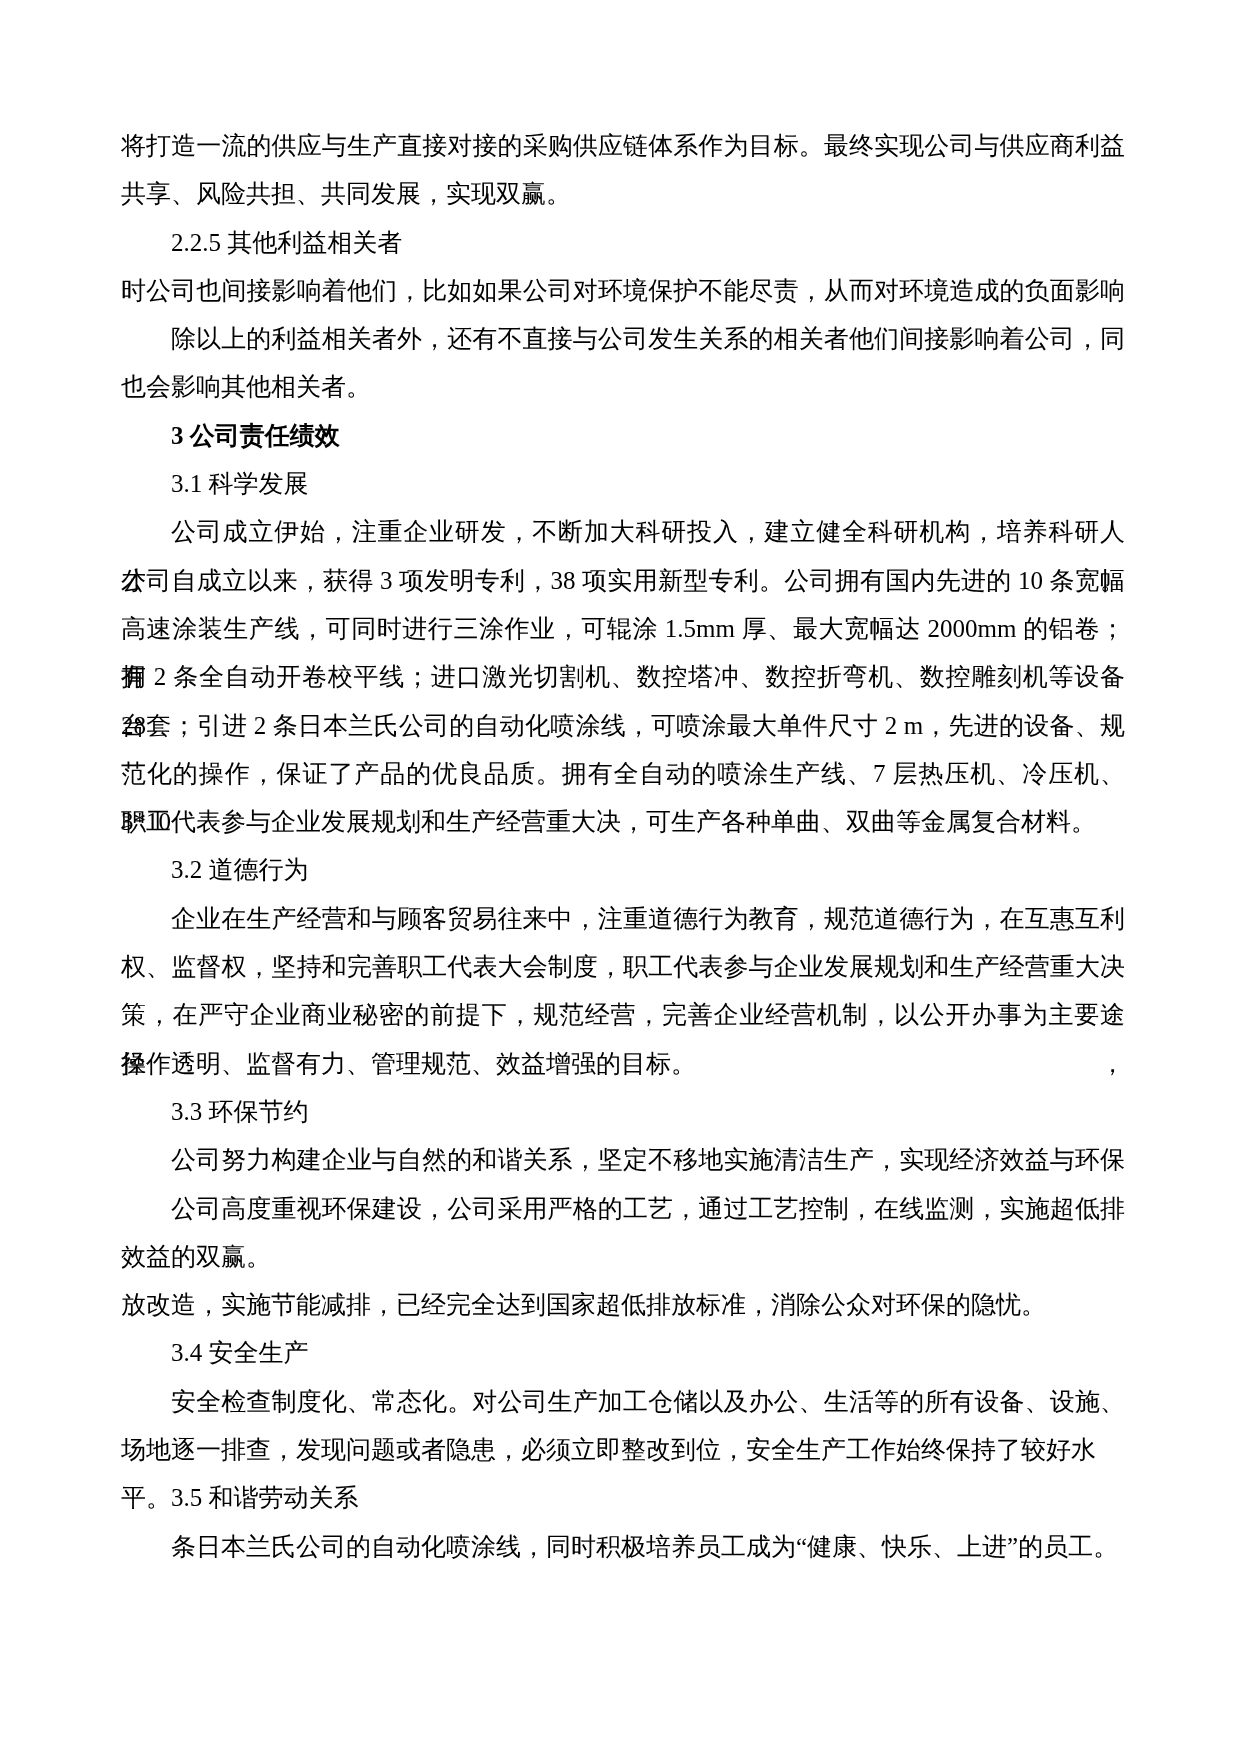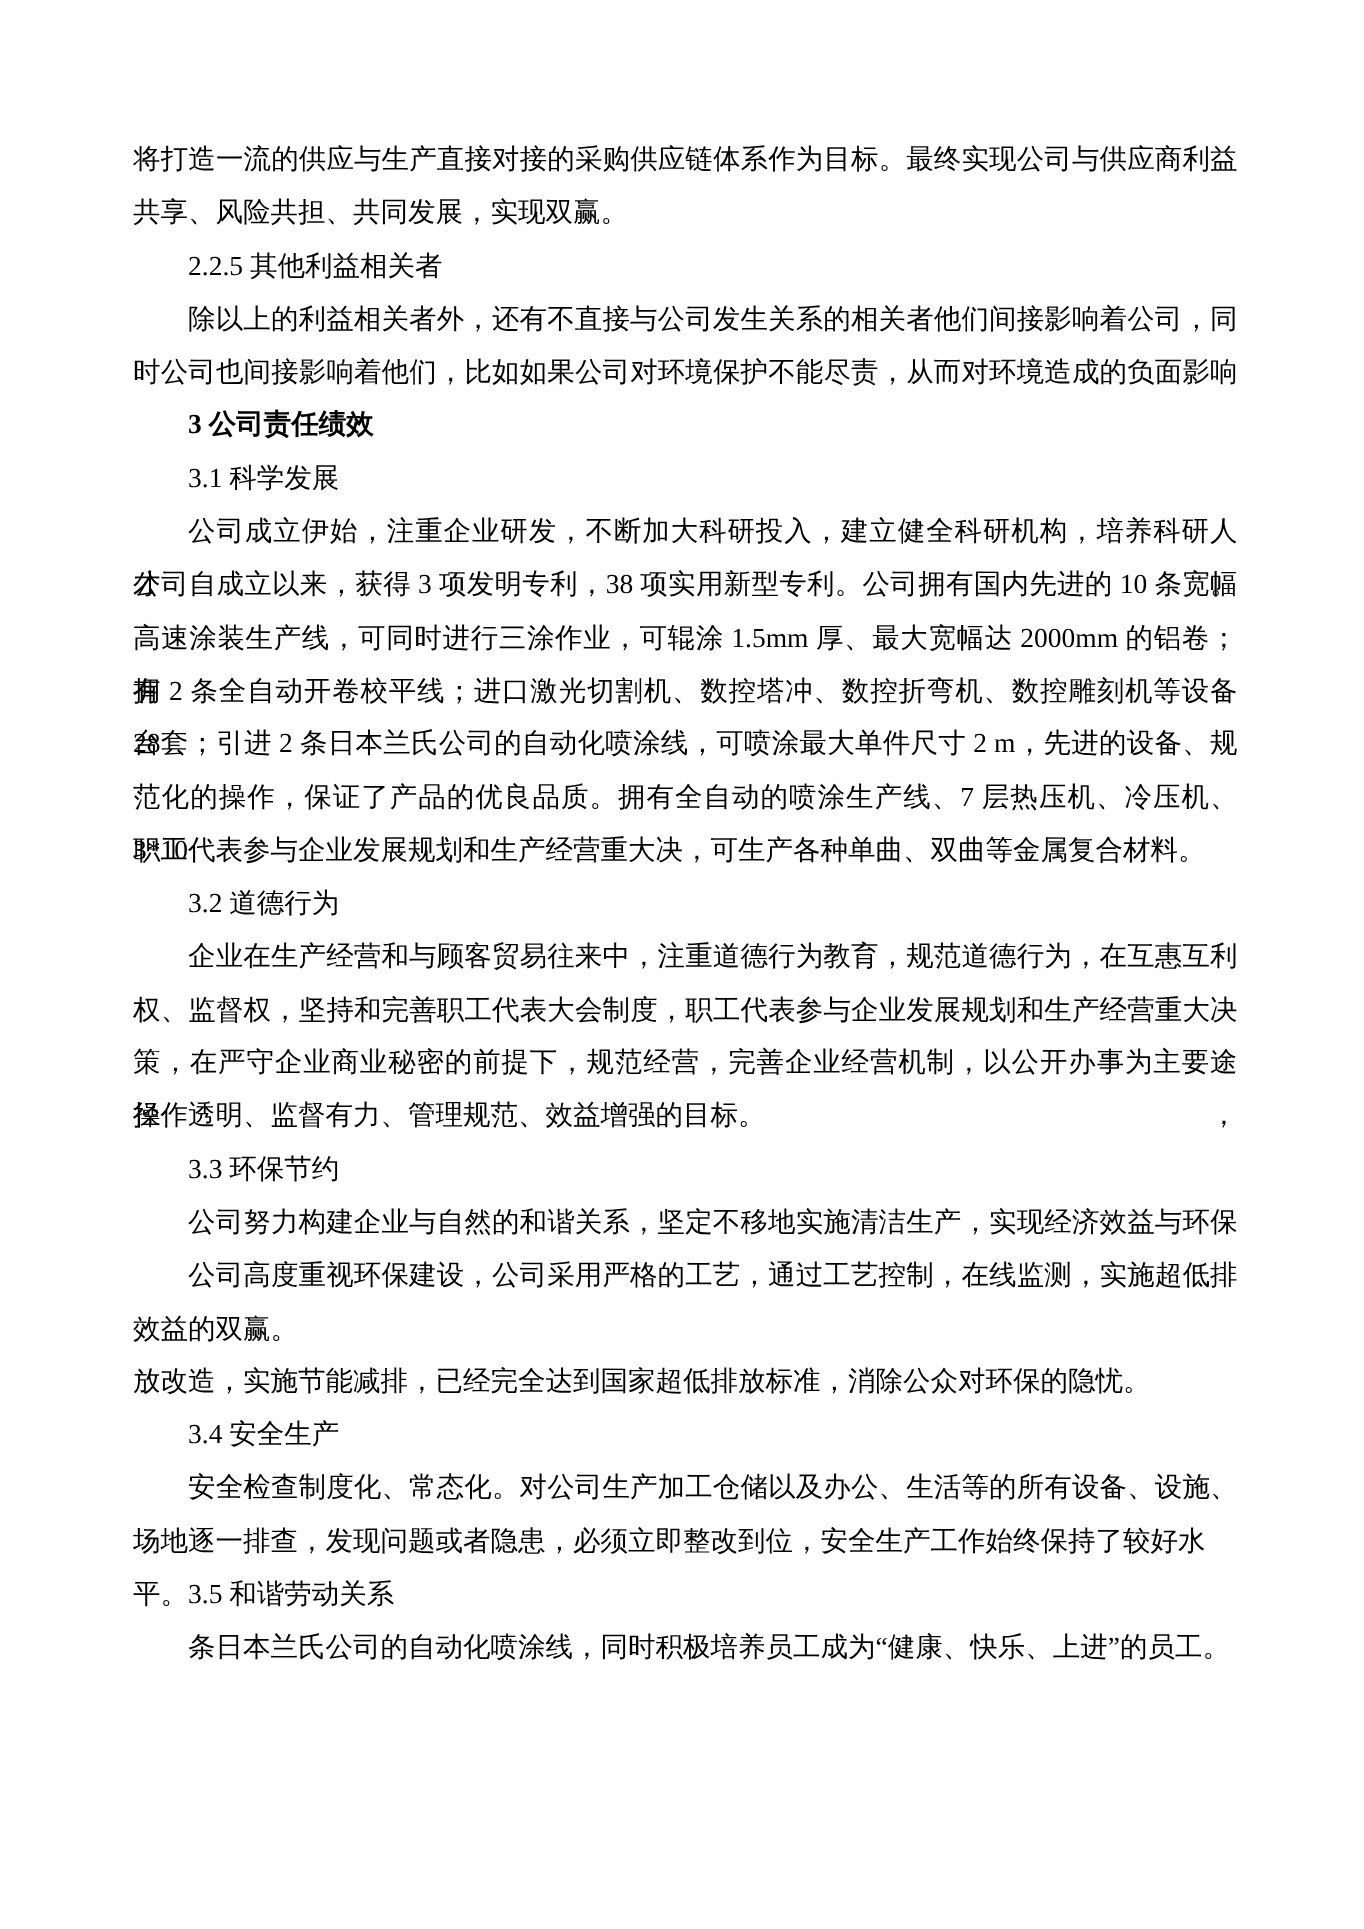--- a/index.html
+++ b/index.html
@@ -47,22 +47,23 @@
   }
 </style>
 </head>
 <body>
 
 <div class="page">
   <div class="content">
     <div class="line full">将打造一流的供应与生产直接对接的采购供应链体系作为目标。最终实现公司与供应商利益</div>
     <div class="line">共享、风险共担、共同发展，实现双赢。</div>
     <div class="line indent">2.2.5 其他利益相关者</div>
+    <div class="line full">时公司也间接影响着他们，比如如果公司对环境保护不能尽责，从而对环境造成的负面影响</div>
     <div class="line indent full">除以上的利益相关者外，还有不直接与公司发生关系的相关者他们间接影响着公司，同</div>
-    <div class="line full">时公司也间接影响着他们，比如如果公司对环境保护不能尽责，从而对环境造成的负面影响</div>
+    <div class="line">也会影响其他相关者。</div>
     <div class="line indent bold">3 公司责任绩效</div>
     <div class="line indent">3.1 科学发展</div>
     <div class="line indent full">公司成立伊始，注重企业研发，不断加大科研投入，建立健全科研机构，培养科研人才。</div>
     <div class="line full">公司自成立以来，获得 3 项发明专利，38 项实用新型专利。公司拥有国内先进的 10 条宽幅</div>
     <div class="line full">高速涂装生产线，可同时进行三涂作业，可辊涂 1.5mm 厚、最大宽幅达 2000mm 的铝卷；拥</div>
     <div class="line full">有 2 条全自动开卷校平线；进口激光切割机、数控塔冲、数控折弯机、数控雕刻机等设备 28</div>
     <div class="line full">台套；引进 2 条日本兰氏公司的自动化喷涂线，可喷涂最大单件尺寸 2 m，先进的设备、规</div>
     <div class="line full">范化的操作，保证了产品的优良品质。拥有全自动的喷涂生产线、7 层热压机、冷压机、 3*10</div>
     <div class="line">职工代表参与企业发展规划和生产经营重大决，可生产各种单曲、双曲等金属复合材料。</div>
     <div class="line indent">3.2 道德行为</div>

